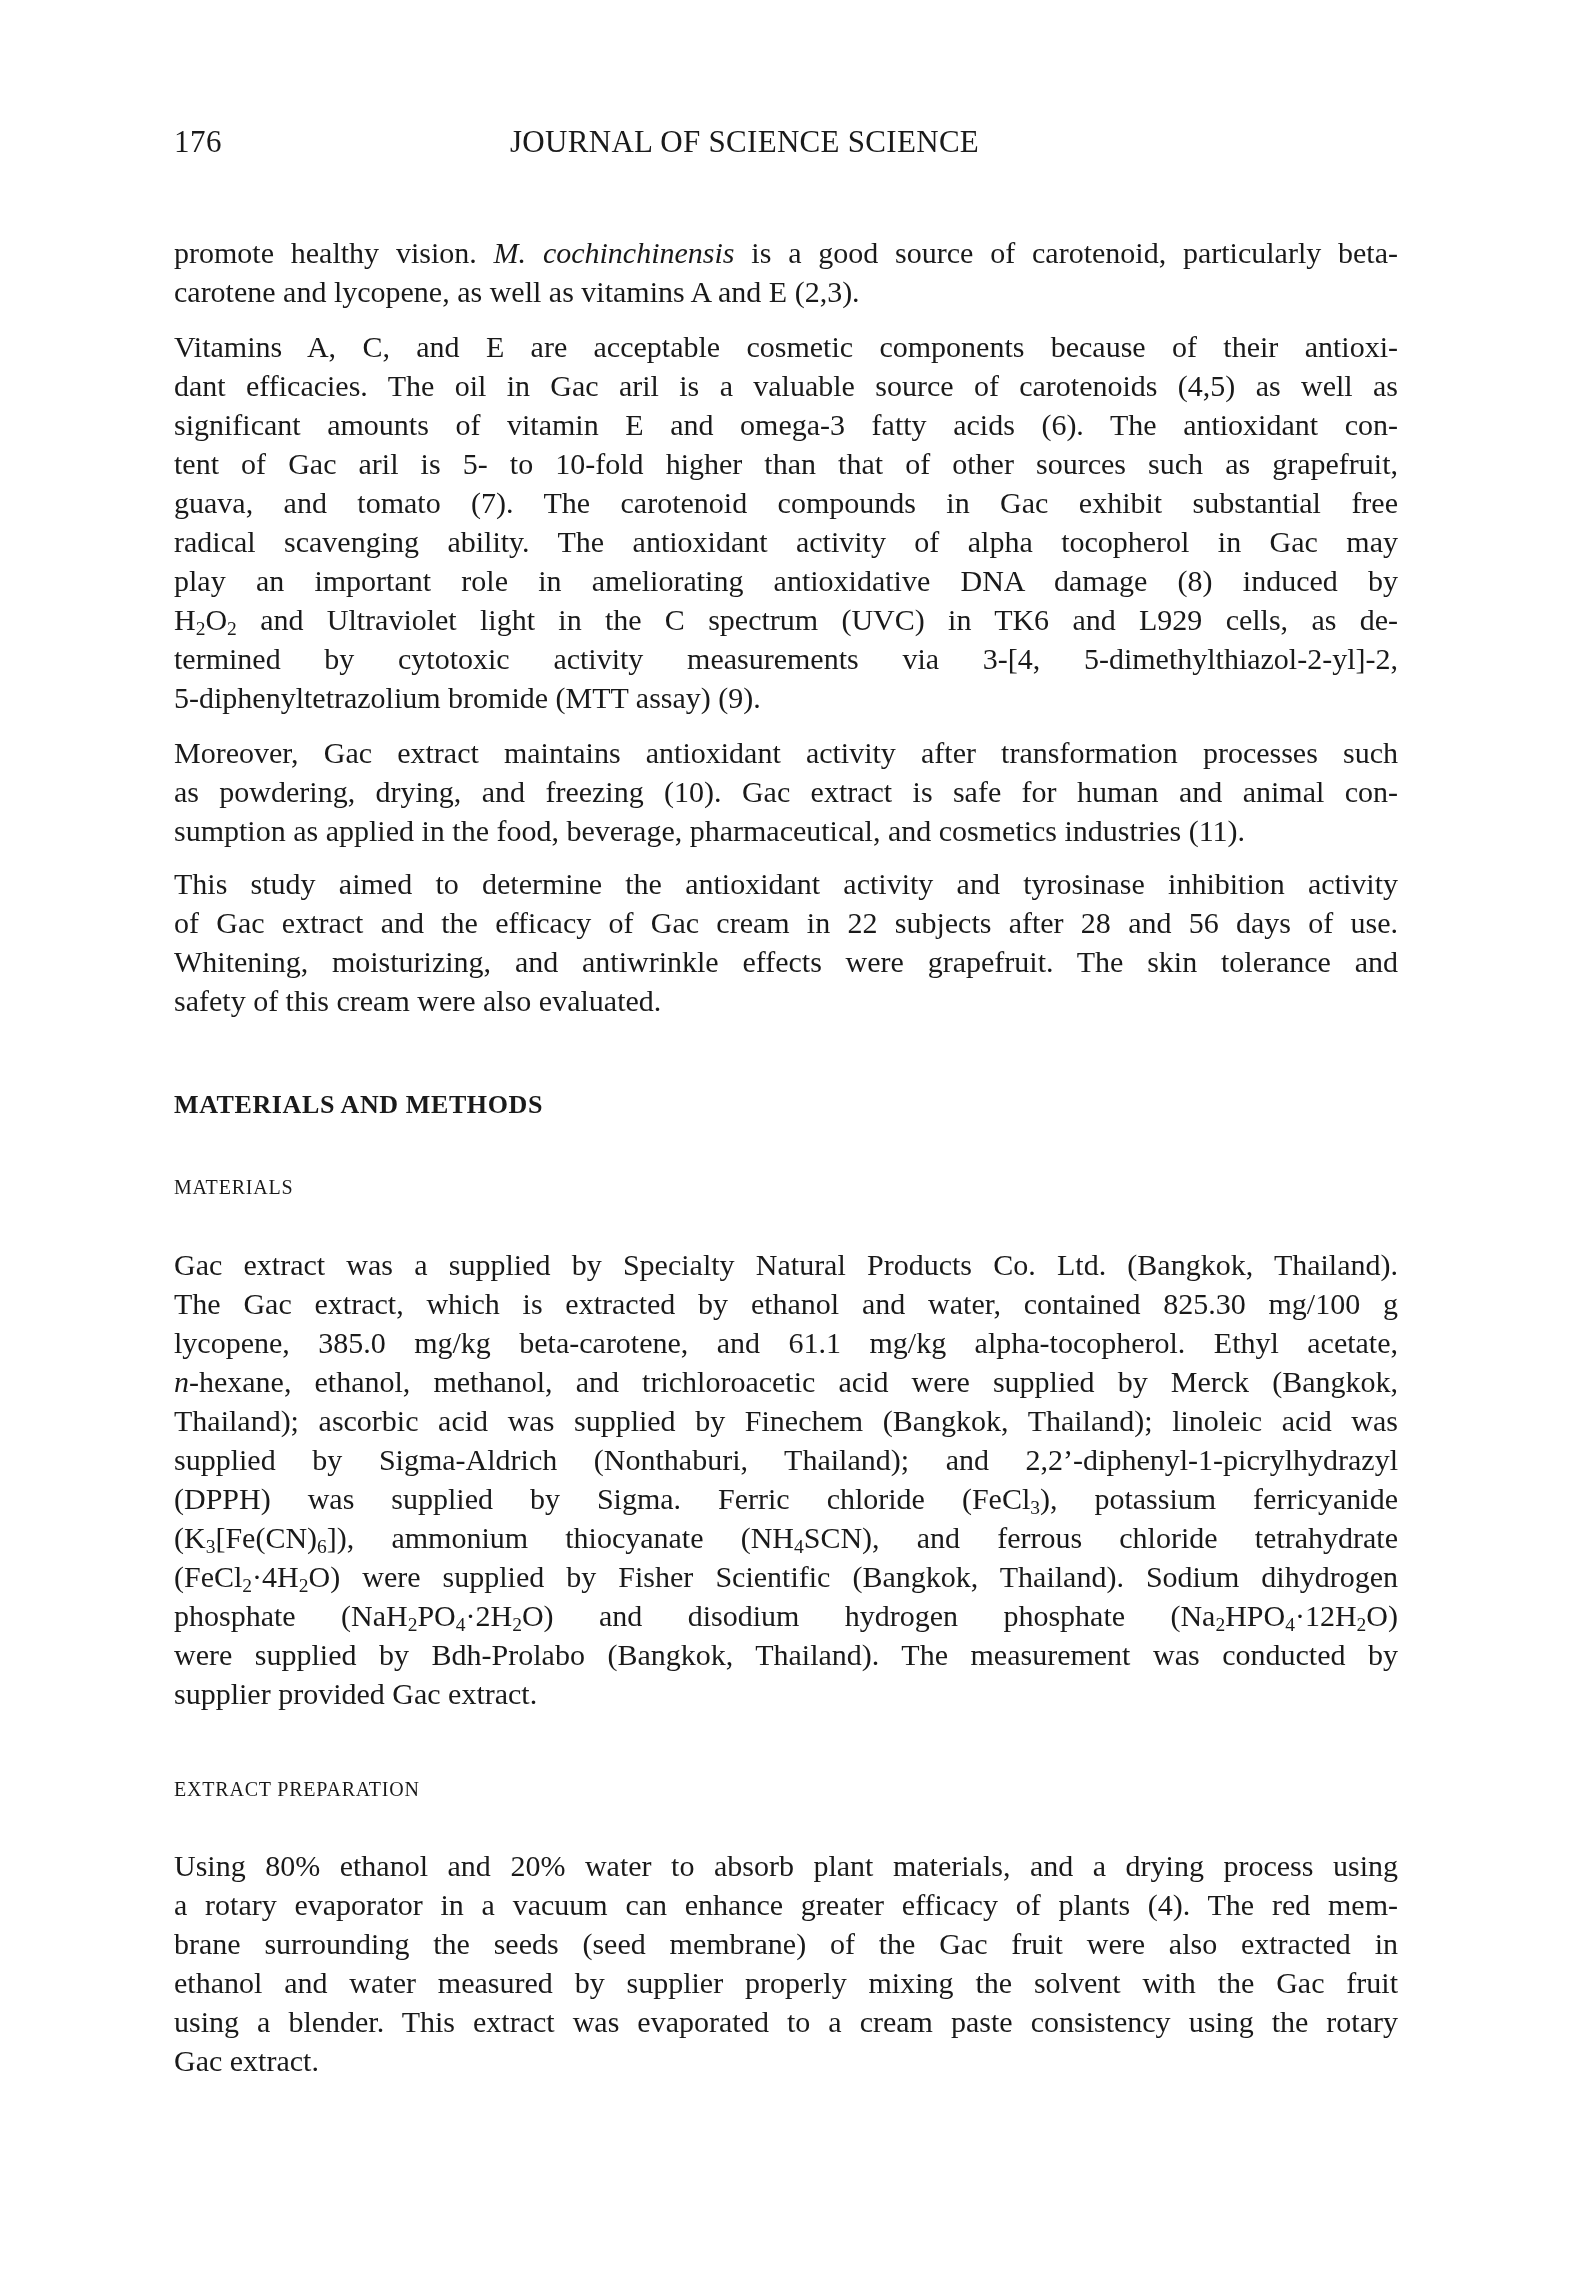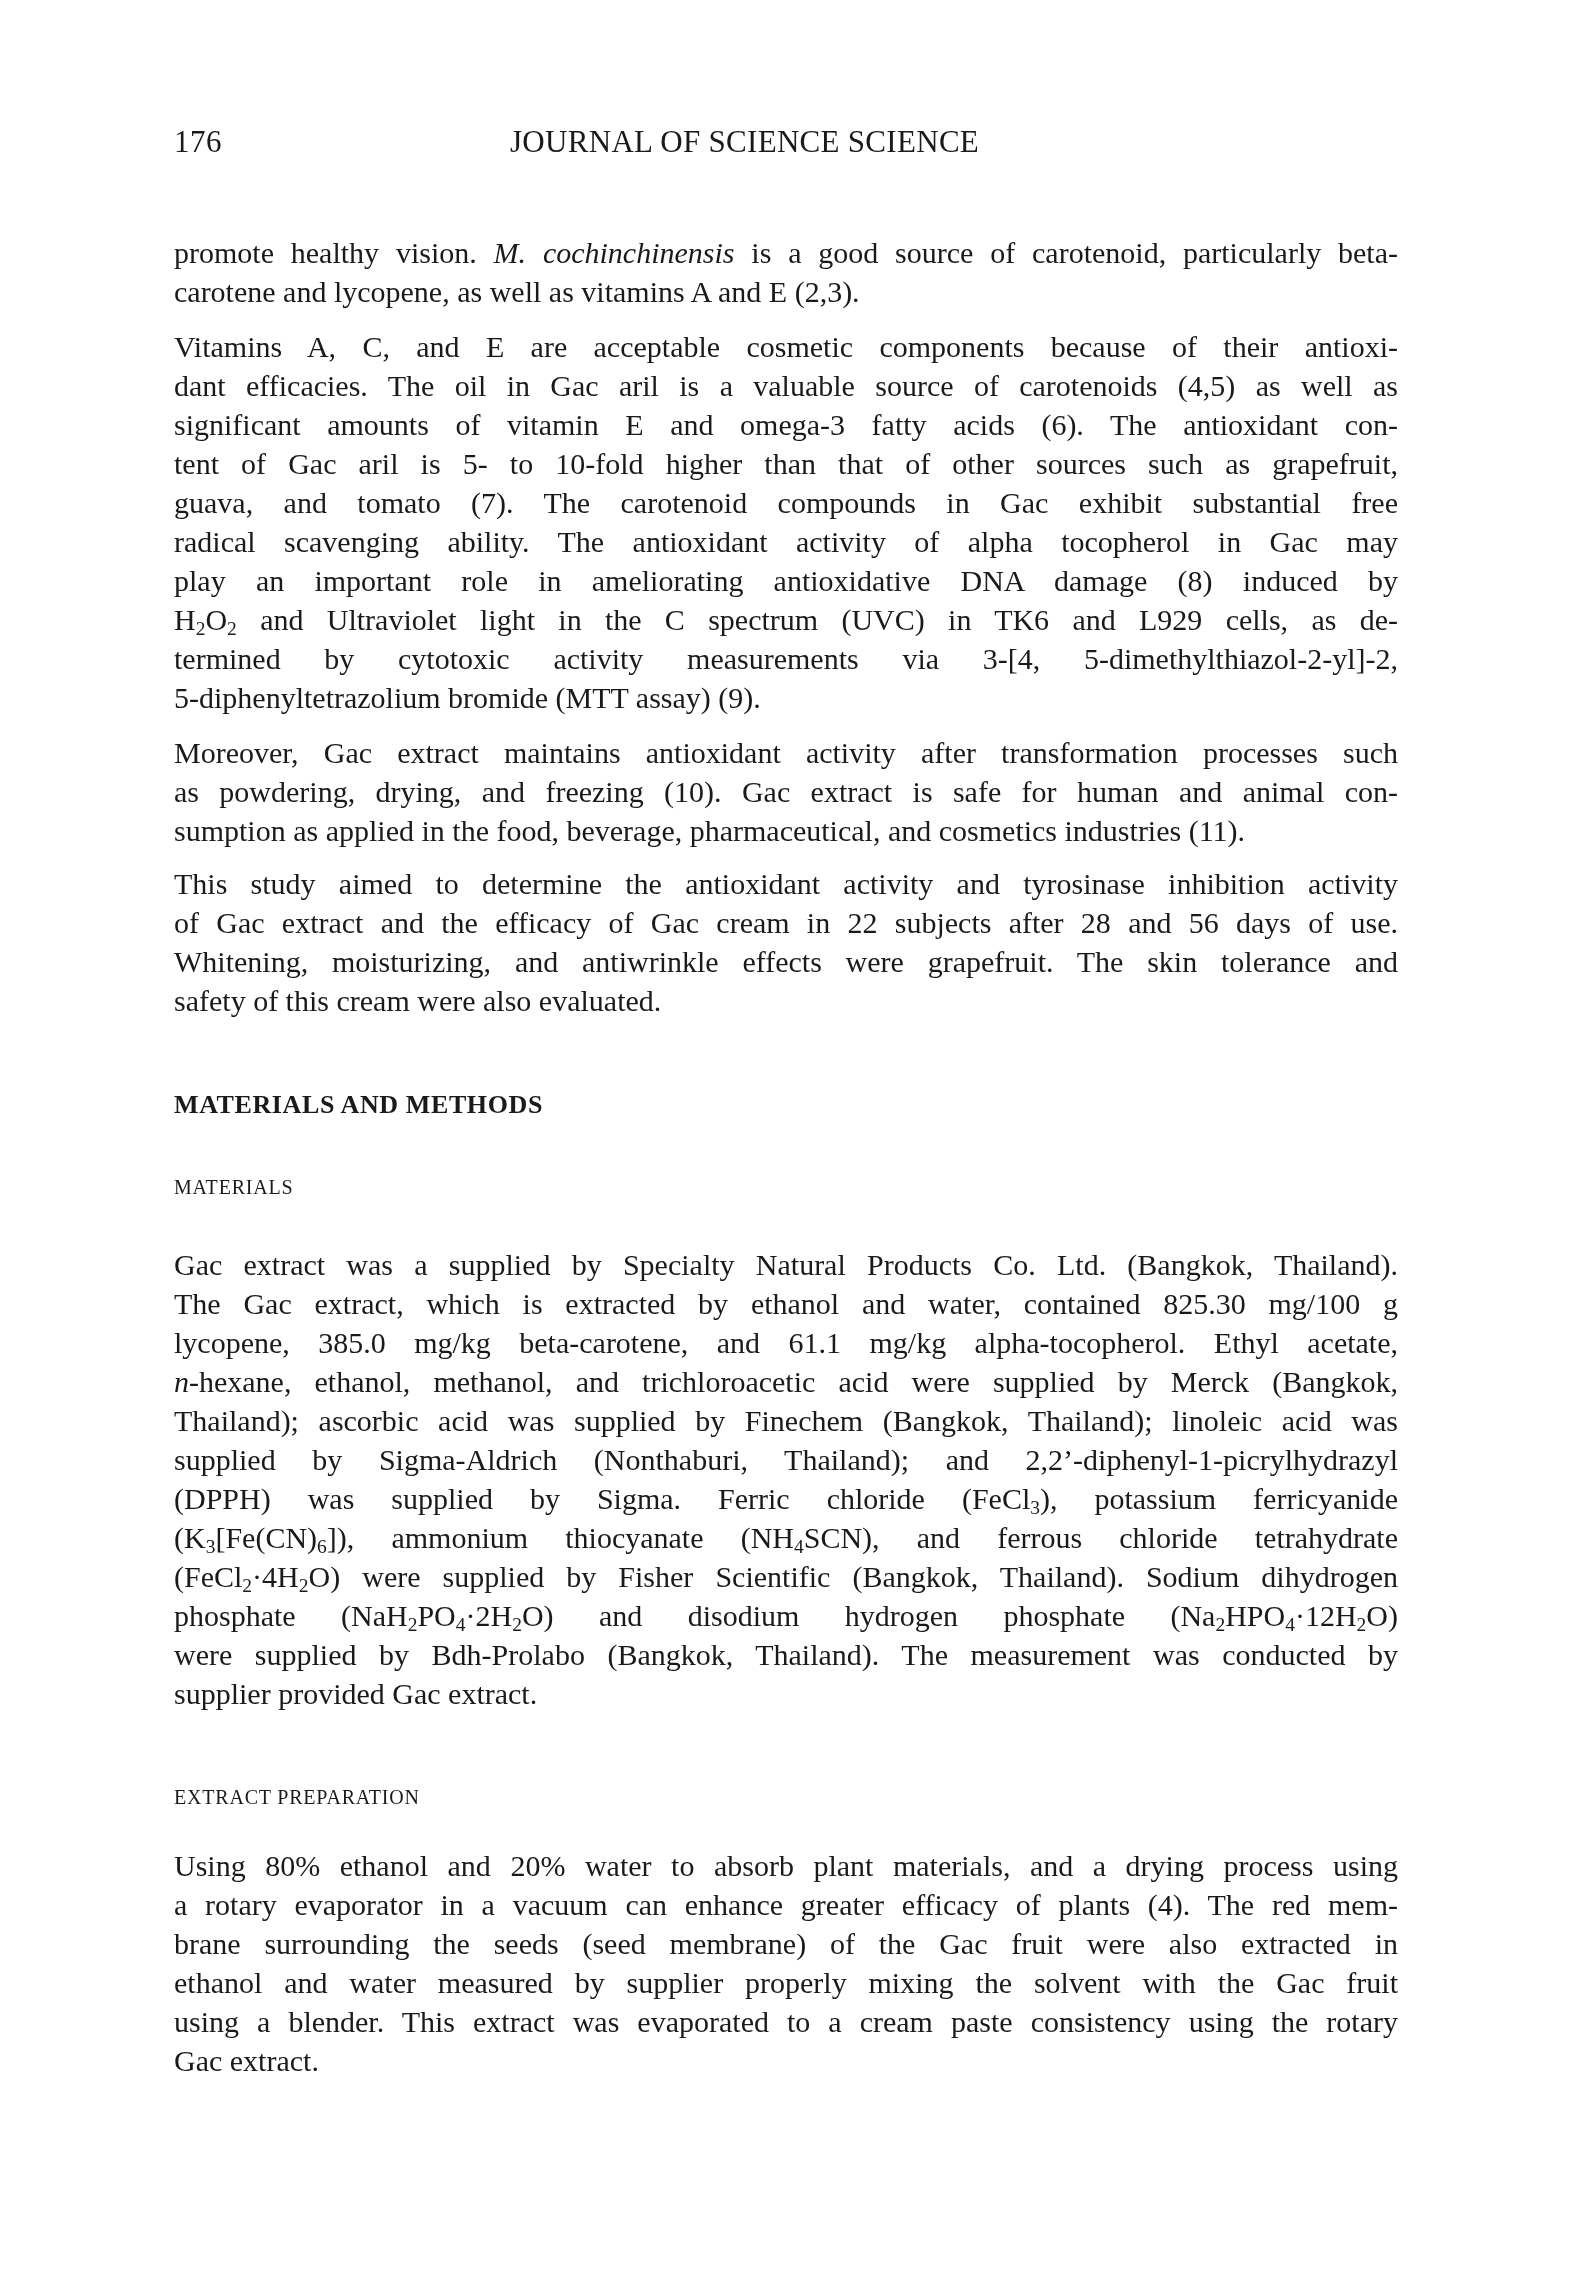--- a/index.html
+++ b/index.html
@@ -68,21 +68,21 @@
       <span class="line">Thailand); ascorbic acid was supplied by Finechem (Bangkok, Thailand); linoleic acid was</span>
       <span class="line">supplied by Sigma-Aldrich (Nonthaburi, Thailand); and 2,2’-diphenyl-1-picrylhydrazyl</span>
       <span class="line">(DPPH) was supplied by Sigma. Ferric chloride (FeCl<sub>3</sub>), potassium ferricyanide</span>
       <span class="line">(K<sub>3</sub>[Fe(CN)<sub>6</sub>]), ammonium thiocyanate (NH<sub>4</sub>SCN), and ferrous chloride tetrahydrate</span>
       <span class="line">(FeCl<sub>2</sub>·4H<sub>2</sub>O) were supplied by Fisher Scientific (Bangkok, Thailand). Sodium dihydrogen</span>
       <span class="line">phosphate (NaH<sub>2</sub>PO<sub>4</sub>·2H<sub>2</sub>O) and disodium hydrogen phosphate (Na<sub>2</sub>HPO<sub>4</sub>·12H<sub>2</sub>O)</span>
       <span class="line">were supplied by Bdh-Prolabo (Bangkok, Thailand). The measurement was conducted by</span>
       <span class="line last">supplier provided Gac extract.</span>
     </div>
 
-  <div class="subsection-heading" style="top:1778px;margin-top:8px;">EXTRACT PREPARATION</div>
+  <div class="subsection-heading" style="top:1778px;">EXTRACT PREPARATION</div>
 
   <div class="body-block" style="top:1846px;">
       <span class="line">Using 80% ethanol and 20% water to absorb plant materials, and a drying process using</span>
       <span class="line">a rotary evaporator in a vacuum can enhance greater efficacy of plants (4). The red mem-</span>
       <span class="line">brane surrounding the seeds (seed membrane) of the Gac fruit were also extracted in</span>
       <span class="line">ethanol and water measured by supplier properly mixing the solvent with the Gac fruit</span>
       <span class="line">using a blender. This extract was evaporated to a cream paste consistency using the rotary</span>
       <span class="line last">Gac extract.</span>
     </div>
 

